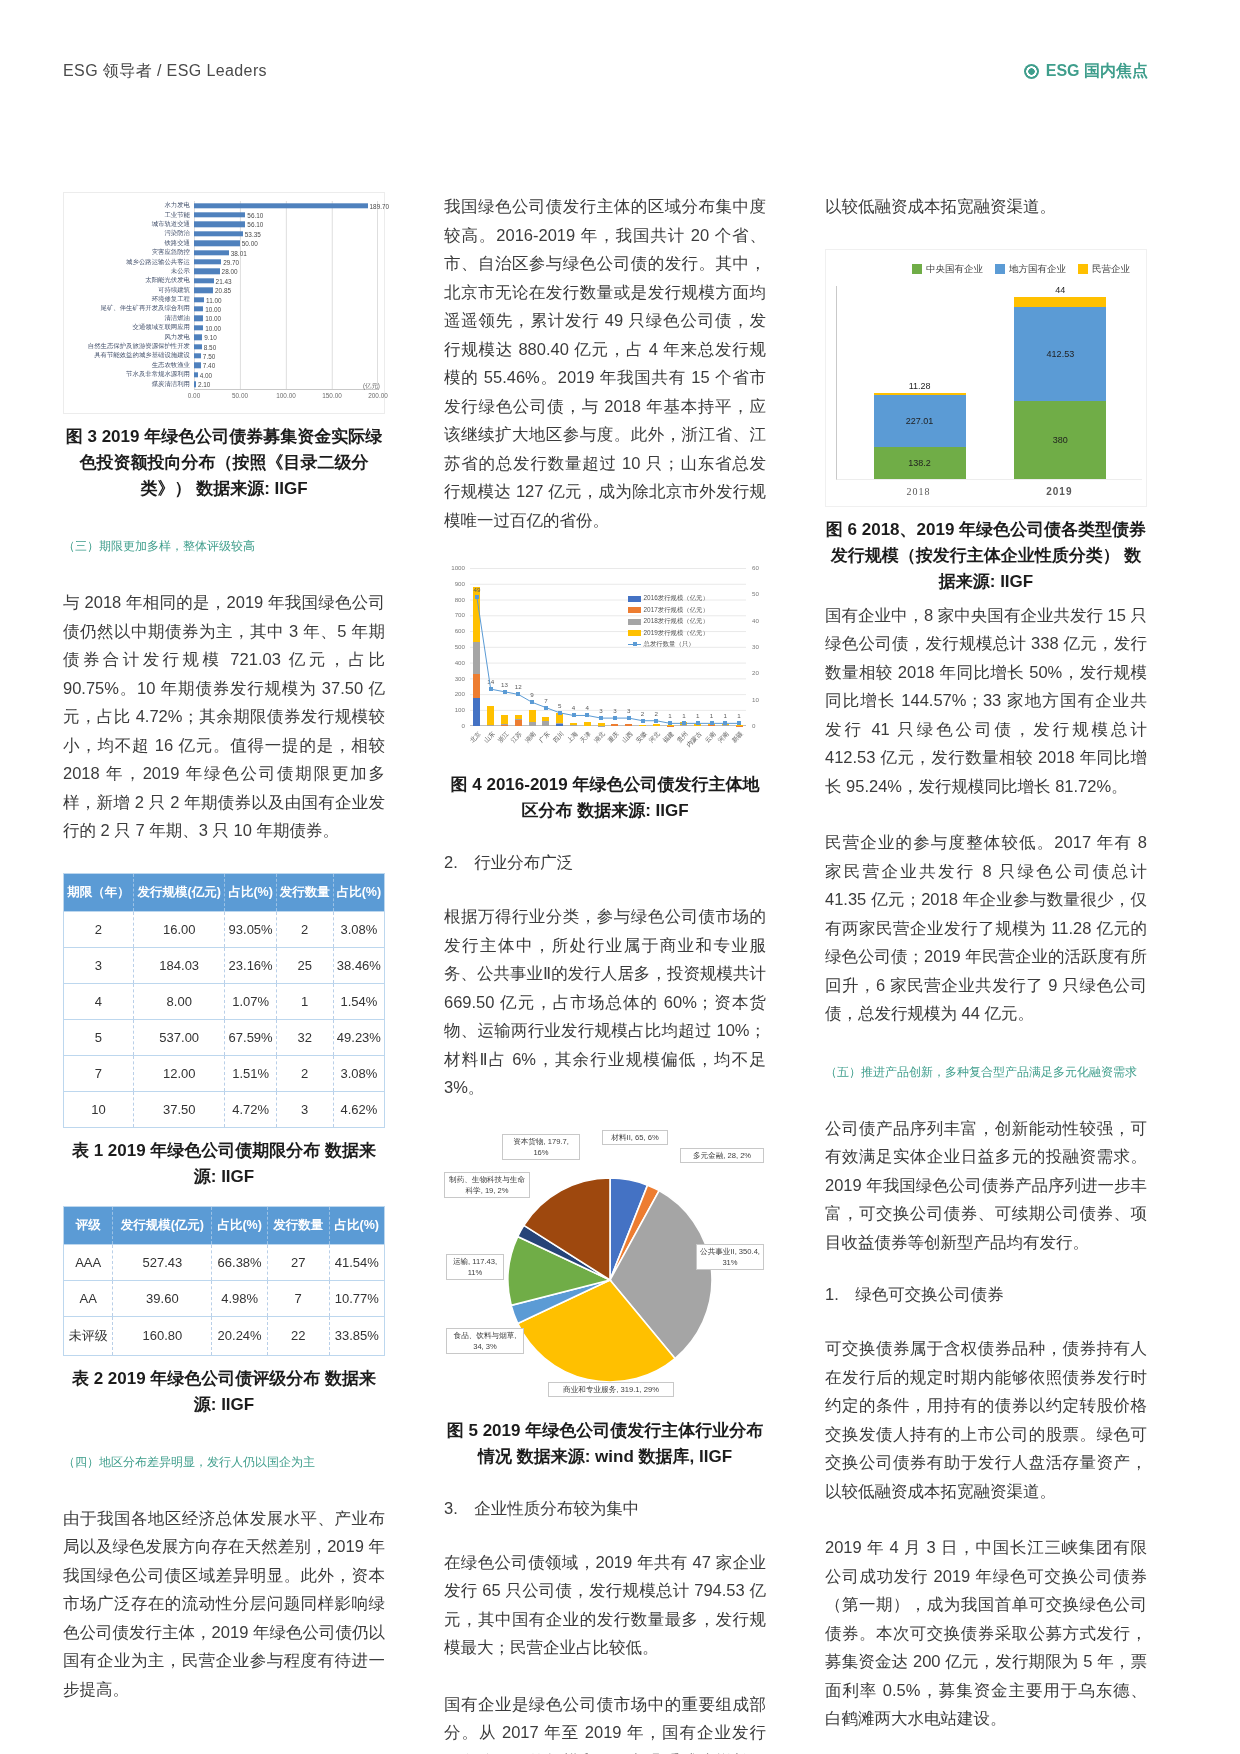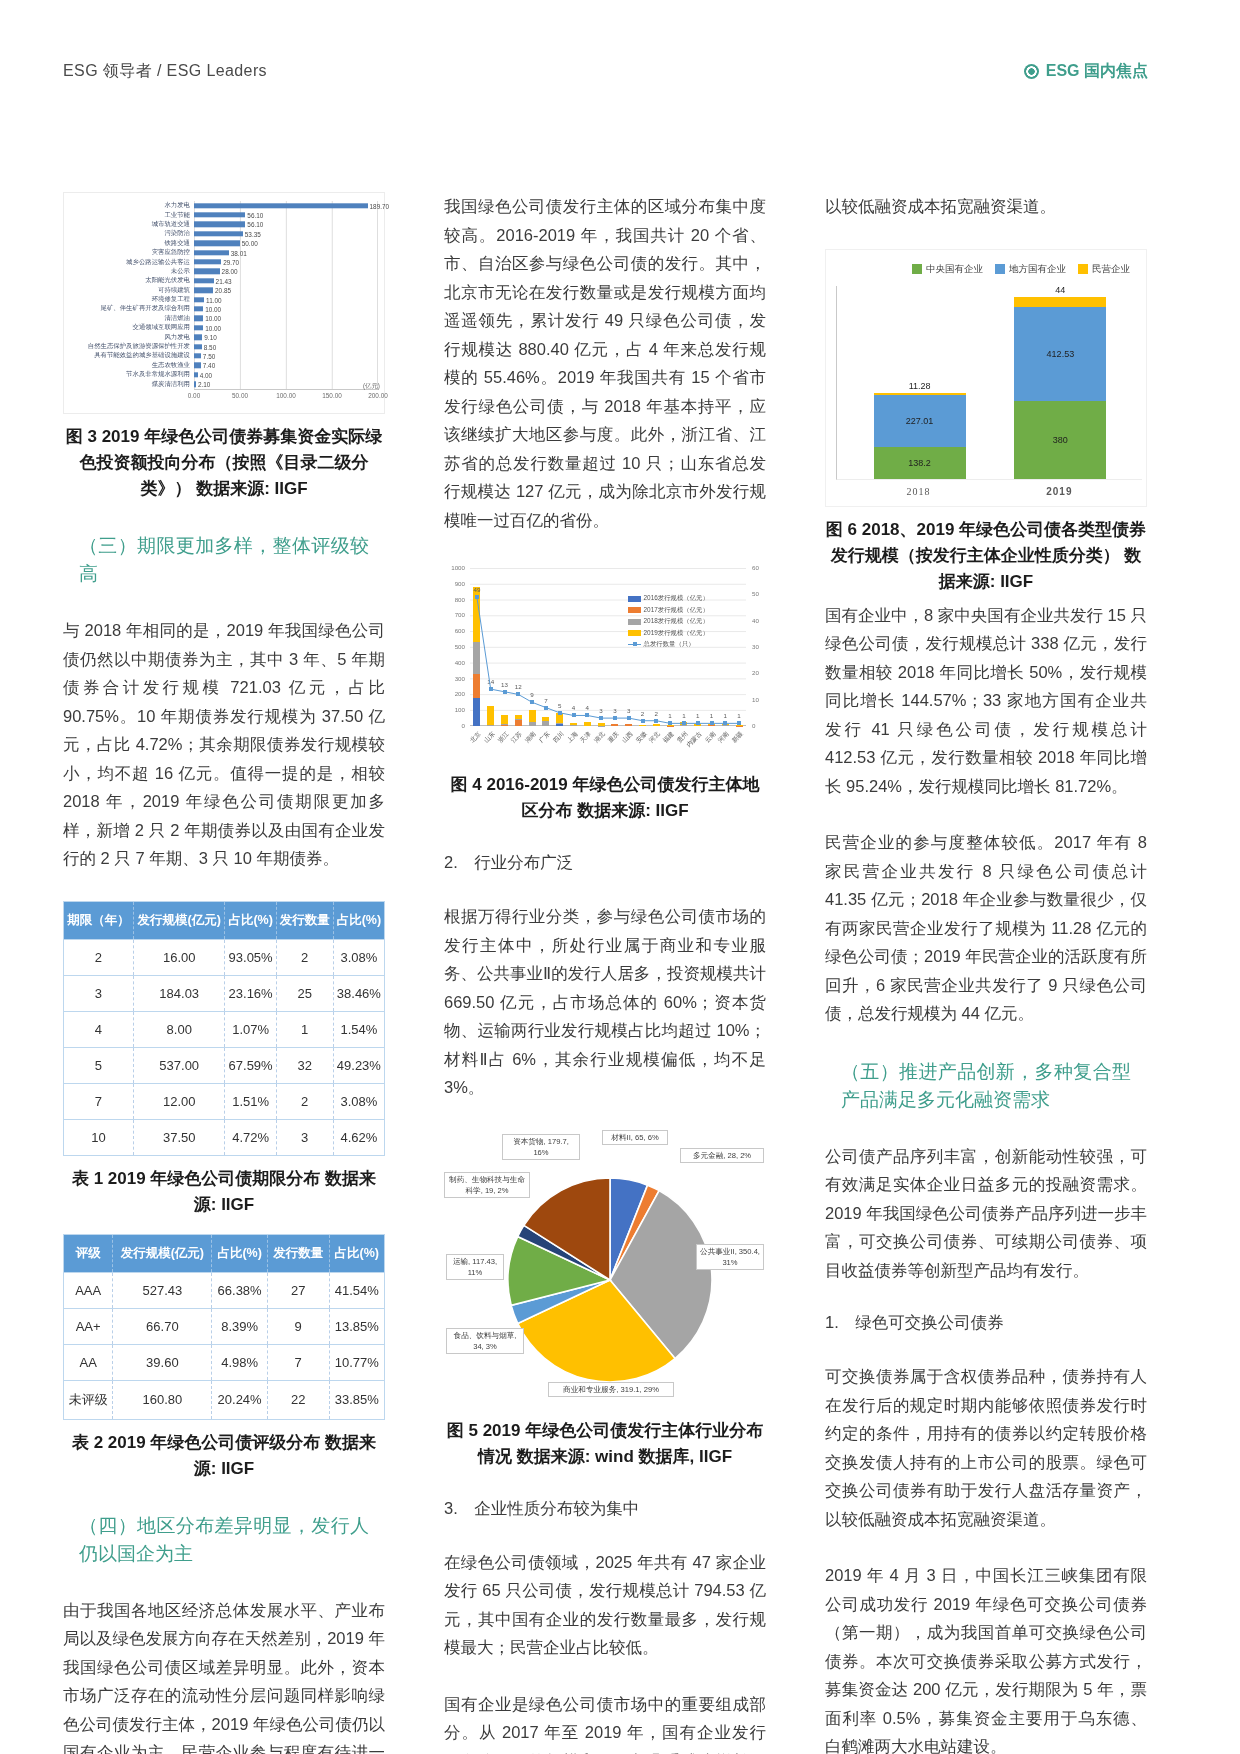--- a/index.html
+++ b/index.html
@@ -11,21 +11,21 @@
   .hdr-left{font-size:16px;color:#4a4a4a;letter-spacing:.4px;}
   .hdr-right{display:flex;align-items:center;gap:7px;color:var(--teal);font-size:16px;font-weight:bold;}
   .dot{width:15px;height:15px;border-radius:50%;flex:none;
        background:radial-gradient(circle at 50% 50%, var(--teal) 0 3px, #ffffff 3.5px 5px, var(--teal) 5.5px);}
   
   .cols{display:flex;gap:59px;margin-top:106px;align-items:flex-start;}
   .col{width:322px;flex:none;}
   .p{font-size:16.5px;line-height:28.5px;text-align:justify;color:#3b3b3b;margin:28px 0;}
   .p.first{margin-top:0;}
   .cap{font-size:17px;font-weight:bold;text-align:center;line-height:26px;color:#1c1c1c;margin:10px 0 4px;}
-  .h-teal{color:var(--teal);font-size:19px;line-height:28px;margin:30px 16px 28px;text-align:justify;}
+  .h-teal{color:var(--teal);font-size:12px;line-height:28px;margin:30px 0 28px;text-align:justify;}
   .sub{font-size:16.5px;color:#3b3b3b;margin:28px 0;}
   
   .tbl{width:100%;border-collapse:collapse;margin:16px 0 8px;border:1px solid #bdd7ee;}
   .tbl th{background:var(--tblhdr);color:#fff;font-size:12.5px;font-weight:bold;padding:10px 2px;border:1px dashed #9cc2e5;}
   .tbl td{font-size:13px;text-align:center;padding:10px 2px;border-left:1px dashed #b9cfe8;border-right:1px dashed #b9cfe8;border-top:1px solid #bdd7ee;color:#333;}
   
   .fig3{height:222px;position:relative;border:1px solid #ececec;padding:8px 6px 14px 4px;background:#fff;}
   .f3-body{display:flex;flex-direction:column;height:100%;}
   .f3-row{display:flex;align-items:center;height:9.4px;flex:none;}
   .f3-lab{width:126px;text-align:right;padding-right:4px;font-size:6.4px;color:#43506b;white-space:nowrap;flex:none;overflow:visible;}
@@ -310,27 +310,20 @@
           </thead>
           <tbody>
             <tr>
               <td>AAA</td>
               <td>527.43</td>
               <td>66.38%</td>
               <td>27</td>
               <td>41.54%</td>
             </tr>
             <tr>
-              <td>AA+</td>
-              <td>66.70</td>
-              <td>8.39%</td>
-              <td>9</td>
-              <td>13.85%</td>
-            </tr>
-            <tr>
               <td>AA</td>
               <td>39.60</td>
               <td>4.98%</td>
               <td>7</td>
               <td>10.77%</td>
             </tr>
             <tr>
               <td>未评级</td>
               <td>160.80</td>
               <td>20.24%</td>
@@ -541,21 +534,21 @@
             <path d="M166,150 L203.55,55.16 A102,102 0 0 1 215.14,60.62 Z" fill="#ed7d31" stroke="#fff" stroke-width="1.6"></path>
             <path d="M166,150 L215.14,60.62 A102,102 0 0 1 231.02,228.59 Z" fill="#a5a5a5" stroke="#fff" stroke-width="1.6"></path>
             <path d="M166,150 L231.02,228.59 A102,102 0 0 1 73.71,193.43 Z" fill="#ffc000" stroke="#fff" stroke-width="1.6"></path>
             <path d="M166,150 L73.71,193.43 A102,102 0 0 1 67.20,175.37 Z" fill="#5b9bd5" stroke="#fff" stroke-width="1.6"></path>
             <path d="M166,150 L67.20,175.37 A102,102 0 0 1 73.71,106.57 Z" fill="#70ad47" stroke="#fff" stroke-width="1.6"></path>
             <path d="M166,150 L73.71,106.57 A102,102 0 0 1 79.88,95.35 Z" fill="#264478" stroke="#fff" stroke-width="1.6"></path>
             <path d="M166,150 L79.88,95.35 A102,102 0 0 1 166.00,48.00 Z" fill="#9e480e" stroke="#fff" stroke-width="1.6"></path>
           </svg><div class="f5-lab" style="left: 158px; top: 0px; width: 66px;">材料II, 65, 6%</div><div class="f5-lab" style="left: 236px; top: 18px; width: 84px;">多元金融, 28, 2%</div><div class="f5-lab" style="left: 252px; top: 114px; width: 68px;">公共事业II, 350.4, 31%</div><div class="f5-lab" style="left: 104px; top: 252px; width: 126px;">商业和专业服务, 319.1, 29%</div><div class="f5-lab" style="left: 2px; top: 198px; width: 78px;">食品、饮料与烟草, 34, 3%</div><div class="f5-lab" style="left: 2px; top: 124px; width: 58px;">运输, 117.43, 11%</div><div class="f5-lab" style="left: 0px; top: 42px; width: 86px;">制药、生物科技与生命科学, 19, 2%</div><div class="f5-lab" style="left: 58px; top: 4px; width: 78px;">资本货物, 179.7, 16%</div></div>
       <div class="cap">图 5 2019 年绿色公司债发行主体行业分布情况 数据来源: wind 数据库, IIGF</div>
       <div class="sub">3.　企业性质分布较为集中</div>
-      <div class="p">在绿色公司债领域，2025 年共有 47 家企业发行 65 只公司债，发行规模总计 794.53 亿元，其中国有企业的发行数量最多，发行规模最大；民营企业占比较低。</div>
+      <div class="p">在绿色公司债领域，2019 年共有 47 家企业发行 65 只公司债，发行规模总计 794.53 亿元，其中国有企业的发行数量最多，发行规模最大；民营企业占比较低。</div>
       <div class="p">国有企业是绿色公司债市场中的重要组成部分。从 2017 年至 2019 年，国有企业发行绿色公司债的规模和数量都几乎成倍增长。2019 年我国共有 41 家国有企业总计发行 56 只绿色公司债，发行规模为 750.53 亿元，占比 94.46%，相较 2018 年同比增长 105.50%，占据了我国</div>
     </div>
 
     <div class="col">
       <div class="p first">以较低融资成本拓宽融资渠道。</div>
       <div class="fig6">
           <div class="f6-legend">
             <div class="f6-lgrow">
               <div class="f6-sw" style="background: rgb(112, 173, 71);"></div>
               <div class="f6-lgt">中央国有企业</div>

